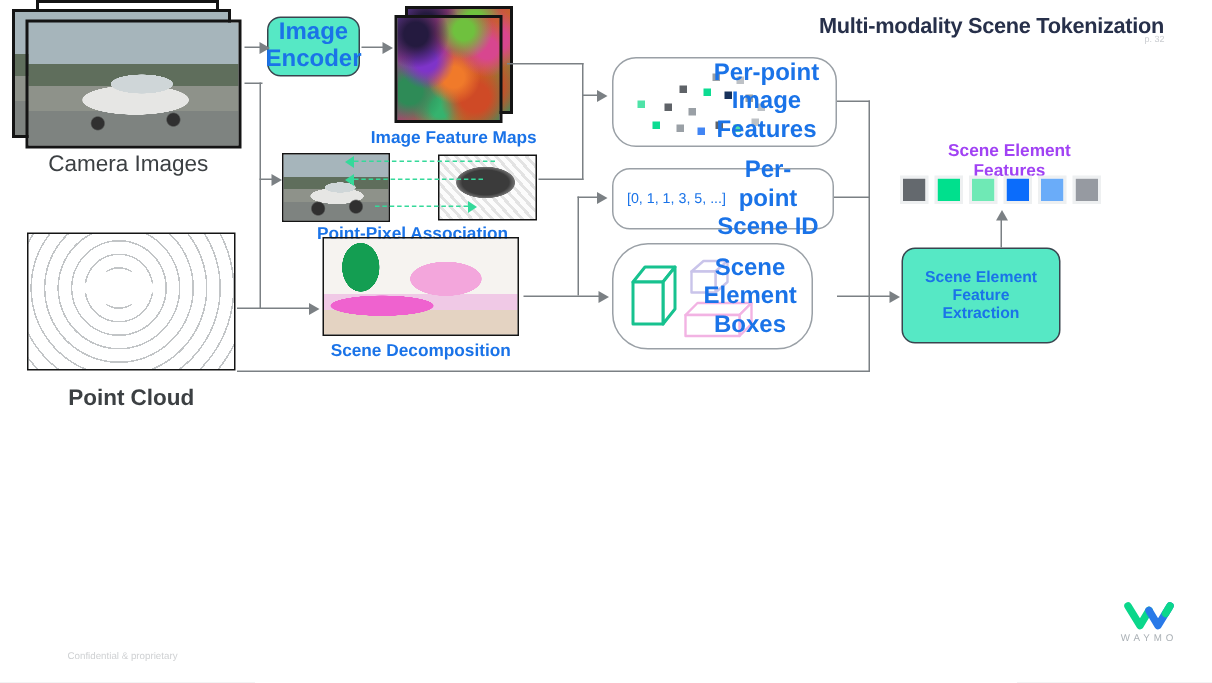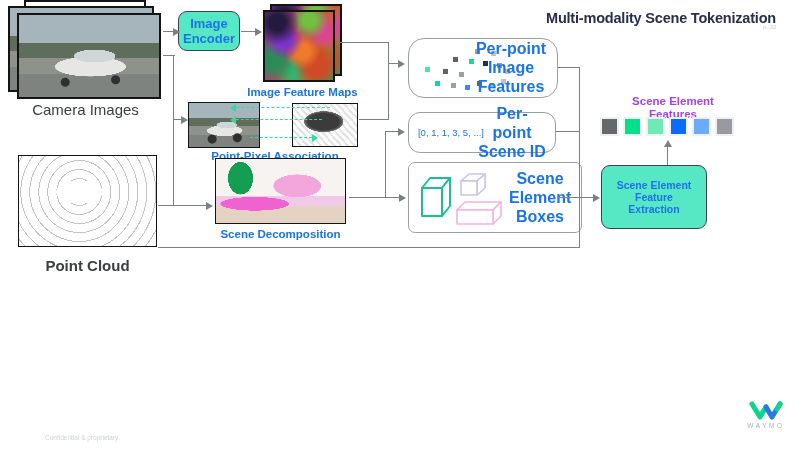--- a/index.html
+++ b/index.html
@@ -74,21 +74,21 @@
   <div class="abs title" style="left:536px;top:10px;width:240px;text-align:right;">Multi-modality Scene Tokenization</div>
   <div class="abs pagenum" style="left:763px;top:24px;">p. 32</div>
 
   <div>
     <div class="abs frame" style="left:24px;top:0;width:122px;height:10px;"></div>
     <div class="abs frame photo-cam" style="left:8px;top:6px;width:146px;height:86px;"></div>
     <div class="abs frame photo-cam" style="left:17px;top:13px;width:144px;height:86px;"></div>
     <div class="abs lbl dark" style="left:8px;top:101px;width:155px;">Camera Images</div>
   </div>
 
-  <div class="abs gbox" style="left:178px;top:11px;width:62px;height:40px;font-size:13px;">
+  <div class="abs gbox" style="left:178px;top:11px;width:62px;height:40px;font-size:16px;">
     <span>Image Encoder</span>
   </div>
 
   <div>
     <div class="abs frame heatmap" style="left:270px;top:4px;width:72px;height:72px;"></div>
     <div class="abs frame heatmap" style="left:263px;top:10px;width:72px;height:72px;"></div>
     <div class="abs lbl blue" style="left:240px;top:86px;width:125px;text-align:center;">Image Feature Maps</div>
   </div>
 
   <div>
@@ -133,21 +133,21 @@
         <div class="dot" style="left: 84px; top: 34px; background: rgb(189, 193, 198);"></div>
       </div>
     <div class="boxtext" style="right:6px;width:80px;">Per-point Image Features</div>
   </div>
 
   <div class="abs wbox" style="left:408px;top:112px;width:148px;height:41px;border-radius:12px;">
     <div class="boxtext" style="left:8px;width:68px;font-size:9.5px;font-weight:normal;">[0, 1, 1, 3, 5, ...]</div>
     <div class="boxtext" style="right:8px;width:70px;">Per-point Scene ID</div>
   </div>
 
-  <div class="abs wbox" style="left:408px;top:162px;width:174px;height:71px;border-radius:7px;">
+  <div class="abs wbox" style="left:408px;top:162px;width:134px;height:71px;border-radius:24px;">
     <svg class="abs" style="left:8px;top:7px;" width="90" height="58" viewBox="0 0 90 58">
       <g fill="#ffffff" stroke="#c9c4ea" stroke-width="1.6" stroke-linejoin="round">
         <polygon points="44,11 52,4 68,4 60,11"></polygon>
         <polygon points="60,11 68,4 68,18 60,25"></polygon>
         <rect x="44" y="11" width="16" height="14"></rect>
       </g>
       <g fill="#ffffff" stroke="#f2b3e3" stroke-width="1.6" stroke-linejoin="round">
         <polygon points="40,40 48,32 84,32 76,40"></polygon>
         <polygon points="76,40 84,32 84,46 76,54"></polygon>
         <rect x="40" y="40" width="36" height="14"></rect>

